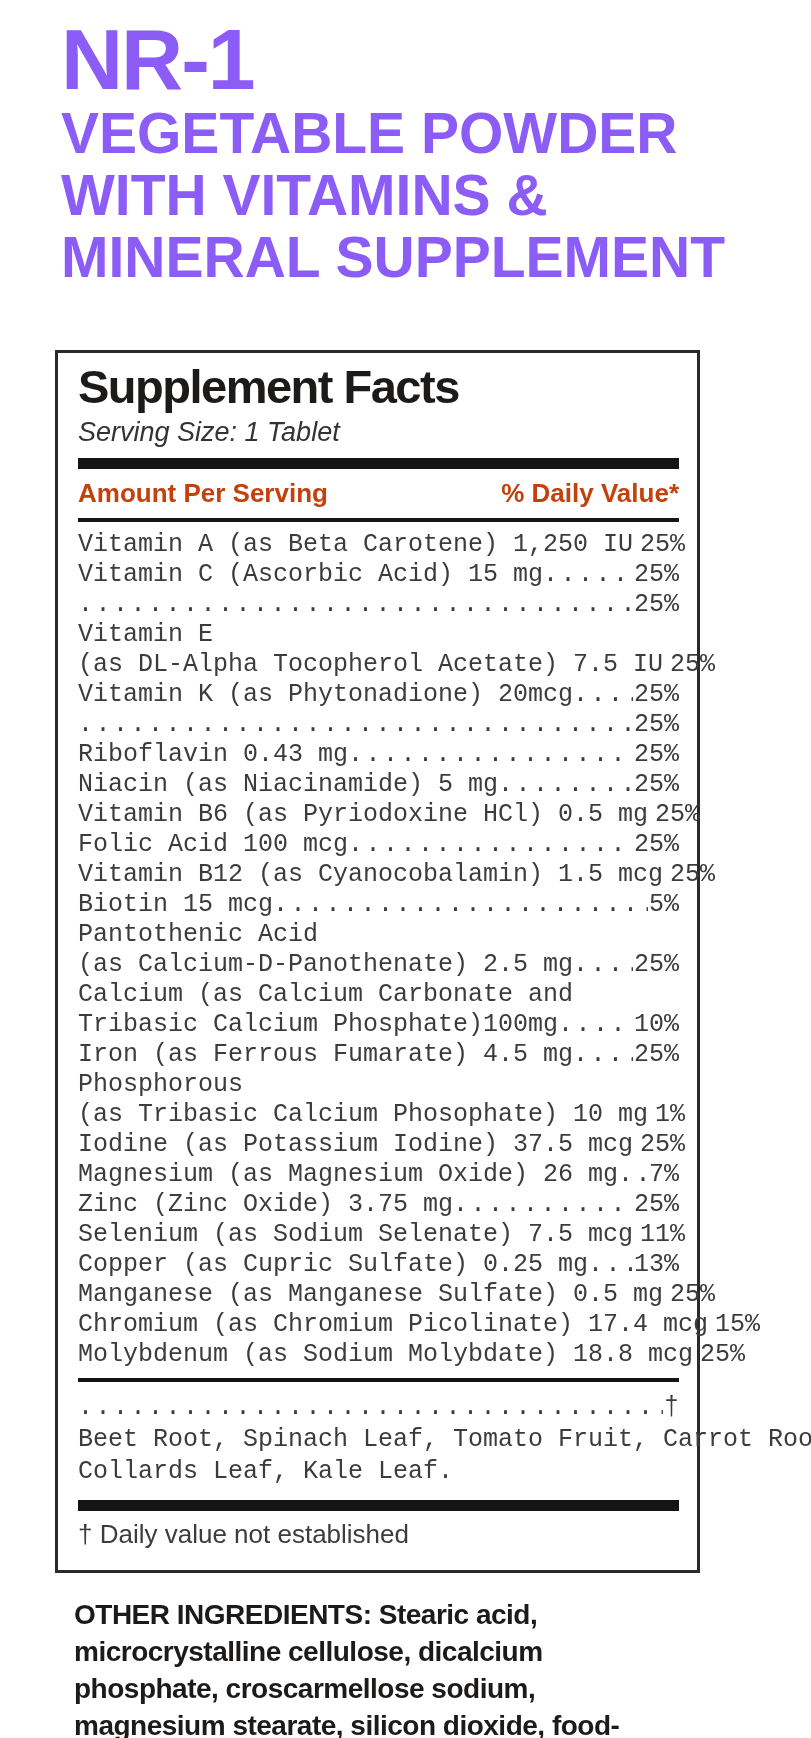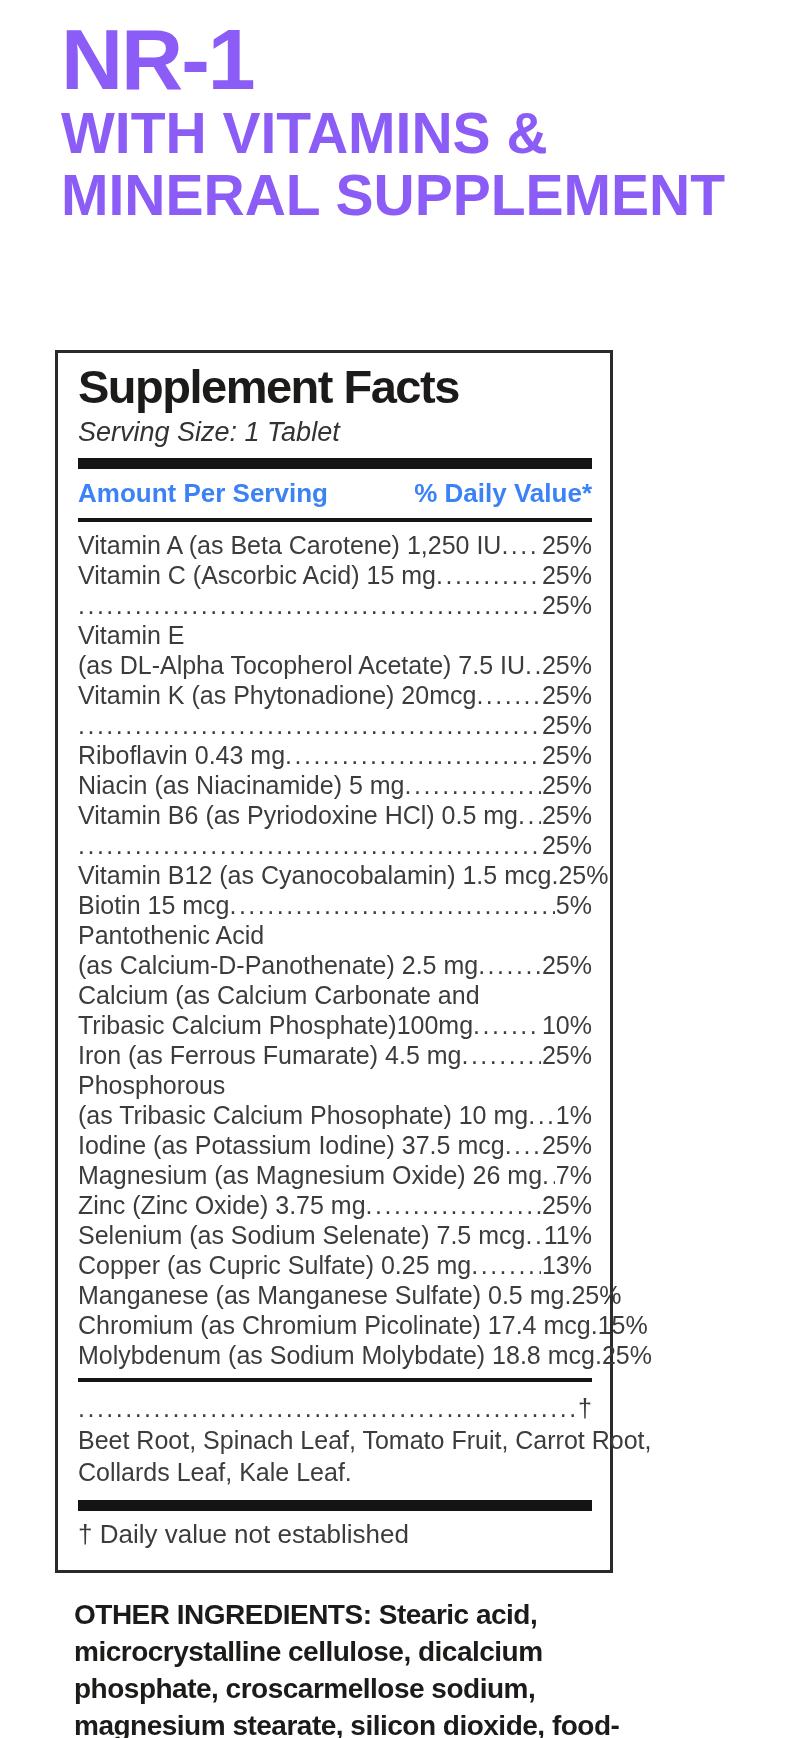--- a/index.html
+++ b/index.html
@@ -15,37 +15,37 @@
   .brand {
     font-size:86px; font-weight:700; letter-spacing:-2px; line-height:1.0;
   }
   .subtitle-line {
     font-size:57px; font-weight:700; letter-spacing:0px; line-height:1.09;
     white-space:nowrap;
   }
 
   
   .facts-box {
-    position:absolute; left:55px; top:350px; width:558px;
+    position:absolute; left:55px; top:350px; width:645px;
     border:3px solid #2a2a2a; background:#ffffff;
     padding:6px 18px 0 20px;
   }
   .facts-title {
     font-size:47px; font-weight:700; letter-spacing:-1.5px; color:#1d1b1a;
     line-height:1.1; margin-top:2px;
   }
   .serving { font-size:27px; color:#333; margin:4px 0 10px 0;font-style:italic; }
   .bar { background:#161412; width:100%; }
   .bar.thick { height:11px; }
   .bar.medium { height:4px; }
   .col-header {
     display:flex; justify-content:space-between; align-items:baseline;
-    font-size:26px; font-weight:700; color:#3b82f6; padding:9px 0 9px 0;
-  }
-  .rows { padding:8px 0 8px 0; }
+    font-size:26px; font-weight:700; color:#c2410c; padding:9px 0 9px 0;
+  }
+  .rows { padding:8px 0 8px 0;font-family:Liberation Mono, monospace; }
   .row { display:flex; align-items:baseline; font-size:25px; line-height:30px; color:#3c3c3c; }
   .row .nm { white-space:nowrap; }
   .row .dots { flex:1 1 auto; overflow:hidden; white-space:nowrap; min-width:6px; }
   .row .dots::before {
     content:"..............................................................................................";
     letter-spacing:2.5px;
   }
   .row .pct { white-space:nowrap; padding-left:1px; }
   .blend-rows { padding:10px 0 12px 0; }
   .blend-rows .row { line-height:32px; }
@@ -56,20 +56,21 @@
     position:absolute; left:74px; top:1597px; width:590px;
     font-size:28px; font-weight:700; letter-spacing:-0.5px;
     line-height:1.32; color:#1d1b1a;
   }
 </style>
 </head>
 <body>
 
 <div class="title-block">
   <div class="brand">NR-1</div>
+  <div class="subtitle-line">VEGETABLE POWDER</div>
   <div class="subtitle-line">WITH VITAMINS &amp;</div>
   <div class="subtitle-line">MINERAL SUPPLEMENT</div>
 </div>
 
 <section class="facts-box">
   <h2 class="facts-title">Supplement Facts</h2>
   <div class="serving">Serving Size: 1 Tablet</div>
   <div class="bar thick"></div>
   <div class="col-header">
     <span>Amount Per Serving</span>
@@ -117,20 +118,21 @@
         <span class="nm">Niacin (as Niacinamide) 5 mg</span>
         <span class="dots"></span>
         <span class="pct">25%</span>
       </div>
       <div class="row">
         <span class="nm">Vitamin B6 (as Pyriodoxine HCl) 0.5 mg </span>
         <span class="dots"></span>
         <span class="pct">25%</span>
       </div>
       <div class="row">
+        <span class="nm">Folic Acid 100 mcg</span>
         <span class="dots"></span>
         <span class="pct">25%</span>
       </div>
       <div class="row">
         <span class="nm">Vitamin B12 (as Cyanocobalamin) 1.5 mcg </span>
         <span class="dots"></span>
         <span class="pct">25%</span>
       </div>
       <div class="row">
         <span class="nm">Biotin 15 mcg </span>

